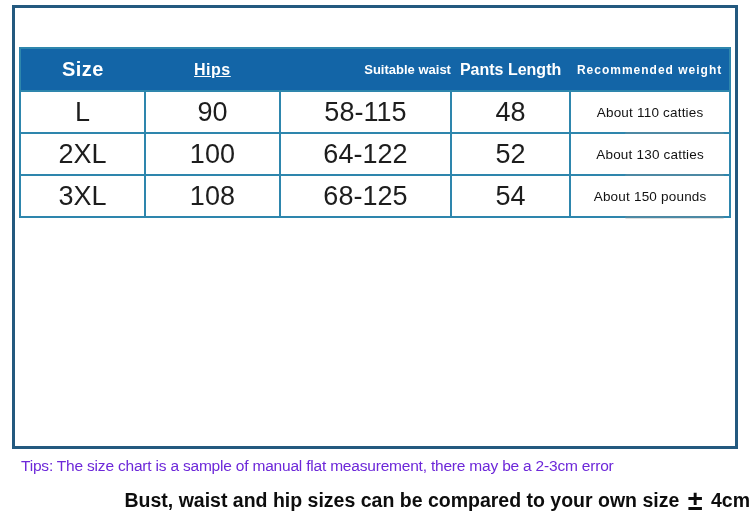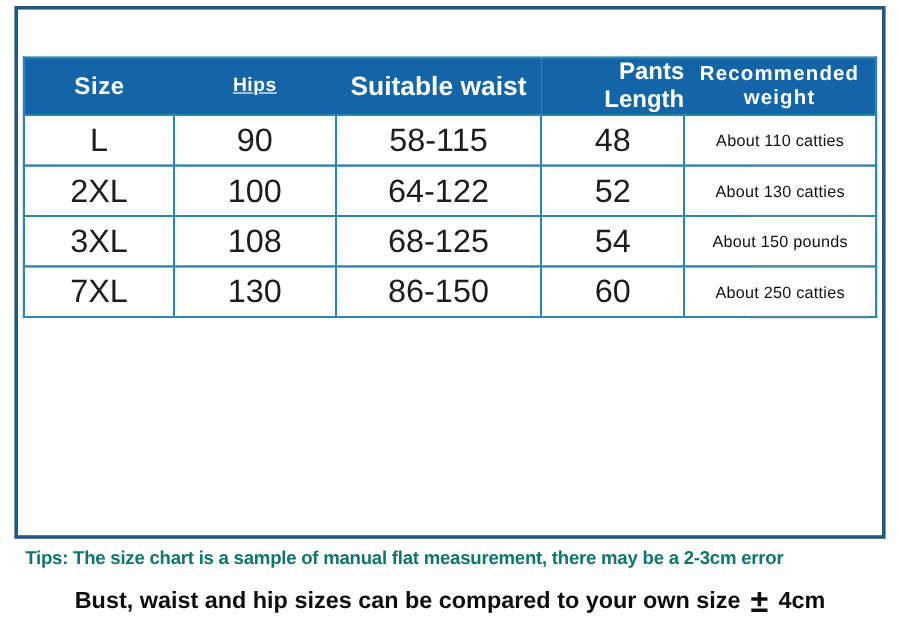--- a/index.html
+++ b/index.html
@@ -37,23 +37,23 @@
   th {
     background: var(--header-bg);
     color: var(--header-text);
     font-weight: 700;
     text-align: center;
     vertical-align: middle;
     border: 0;
   }
   th.h-size  { font-size: 20px; letter-spacing: 0.5px; }
   th.h-hips  { font-size: 16px; letter-spacing: 0.5px; text-decoration: underline; }
-  th.h-waist { font-size: 22px; }
-  th.h-pants { font-size: 20px; text-align: right; }
-  th.h-weight{ font-size: 17px; letter-spacing: 1px; }
+  th.h-waist { font-size: 13px; text-align: right; }
+  th.h-pants { font-size: 16px; }
+  th.h-weight{ font-size: 12px; letter-spacing: 1px; }
   td {
     border: 2px solid var(--grid-line);
     background: #ffffff;
     color: var(--cell-text);
     text-align: center;
     vertical-align: middle;
     font-size: 27px;
     font-weight: 400;
     position: relative;
   }
@@ -68,30 +68,30 @@
     position: absolute;
     left: 34%; right: 5px; bottom: -3px;
     height: 3px;
     background: rgba(145,145,145,0.30);
     border-radius: 2px;
   }
   .tips-note {
     position: absolute;
     left: 21px; top: 457px;
     font-size: 15.5px;
-    font-weight: 700;
-    color: #0f766e;
+    font-weight: 400;
+    color: #6d28d9;
     letter-spacing: -0.2px;
     white-space: nowrap;
   }
   .compare-note {
     position: absolute;
     left: 0; top: 486px;
     width: 750px;
-    text-align: center;
+    text-align: right;
     font-size: 19.5px;
     font-weight: 700;
     color: #0d0d0d;
     white-space: nowrap;
   }
   .compare-note .pm {
     font-size: 27px;
     vertical-align: -3px;
     margin: 0 3px;
   }
@@ -132,26 +132,19 @@
           <td class="cell-pants-length">52</td>
           <td class="cell-weight">About 130 catties</td>
         </tr>
         <tr>
           <td class="cell-size">3XL</td>
           <td class="cell-hips">108</td>
           <td class="cell-suitable-waist">68-125</td>
           <td class="cell-pants-length">54</td>
           <td class="cell-weight">About 150 pounds</td>
         </tr>
-        <tr>
-          <td class="cell-size">7XL</td>
-          <td class="cell-hips">130</td>
-          <td class="cell-suitable-waist">86-150</td>
-          <td class="cell-pants-length">60</td>
-          <td class="cell-weight">About 250 catties</td>
-        </tr>
       </tbody>
   </table>
 </div>
 
 <div class="tips-note">Tips: The size chart is a sample of manual flat measurement, there may be a 2-3cm error</div>
 
 <div class="compare-note"><span>Bust, waist and hip sizes can be compared to your own size</span> <span class="pm">±</span> <span>4cm</span></div>
 
 </body></html>

